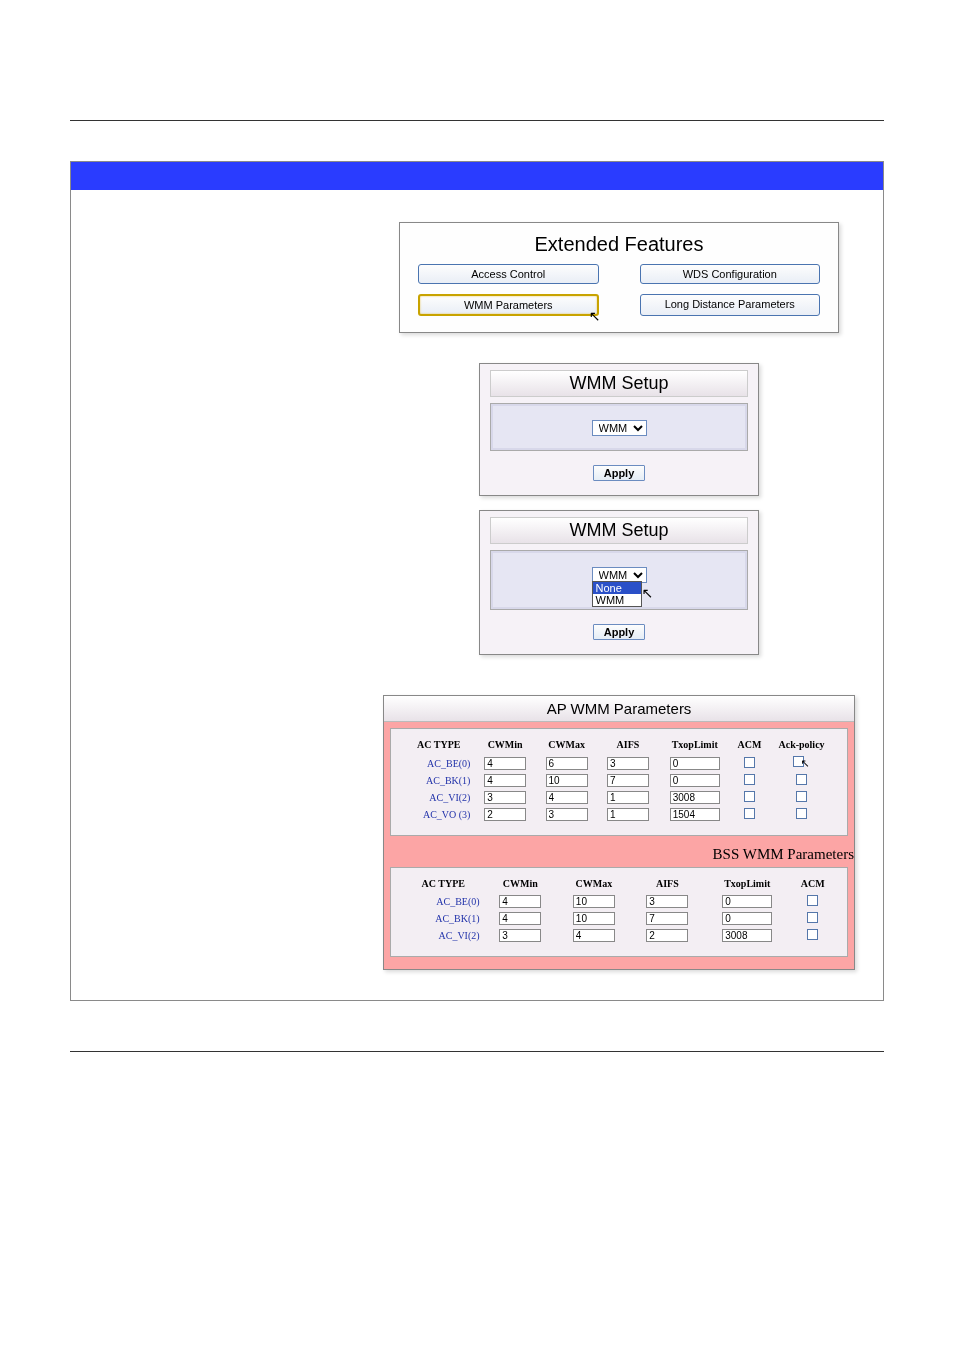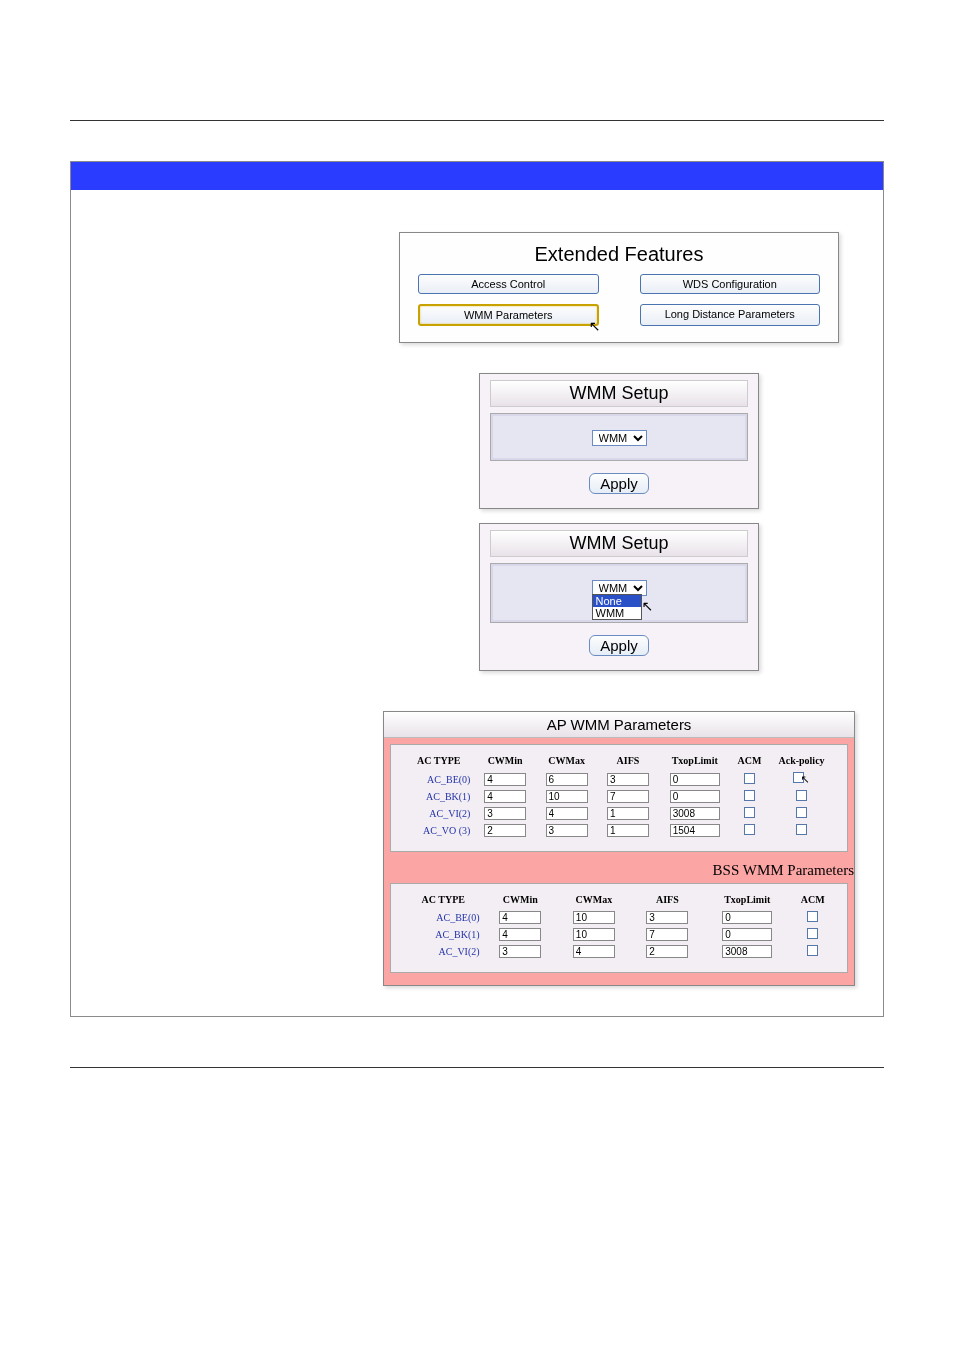--- a/index.html
+++ b/index.html
@@ -35,21 +35,21 @@
     width: 300px;
     flex-shrink: 0;
   }
   .right-col {
     flex: 1;
     padding: 20px 28px 30px 12px;
   }
   .panel {
     border: 1px solid #888;
     background: #fefefe;
-    margin: 22px auto;
+    margin: 12px auto;
     font-family: Tahoma, Arial, sans-serif;
   }
   .ext-panel {
     width: 440px;
     padding: 8px 14px 16px 14px;
     box-shadow: 2px 2px 4px rgba(0,0,0,0.15);
   }
   .ext-title {
     text-align: center;
     font-size: 20px;
@@ -109,26 +109,27 @@
     font-size: 11px;
     border: 1px solid #6b8cc0;
     background: #fff;
     padding: 0 2px;
   }
   .apply-row {
     text-align: center;
     margin-top: 12px;
   }
   .apply-btn {
-    font-size: 15px;
+    font-size: 11px;
     border: 1px solid #6b8cc0;
     background: linear-gradient(#fdfdfd, #e5edf6);
     padding: 1px 10px;
-    border-radius: 6px;
+    border-radius: 1px;
     cursor: pointer;
+    font-weight: bold;
   }
   .dropdown-open {
     position: relative;
     display: inline-block;
   }
   .dropdown-list {
     position: absolute;
     top: 16px;
     left: 0;
     border: 1px solid #555;

